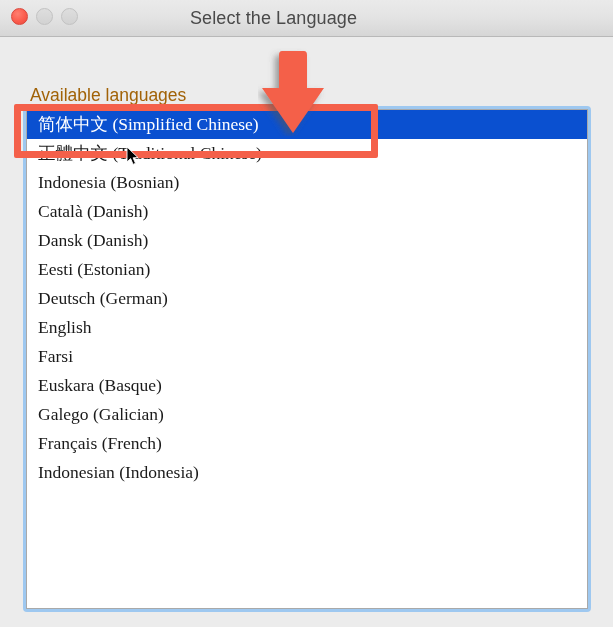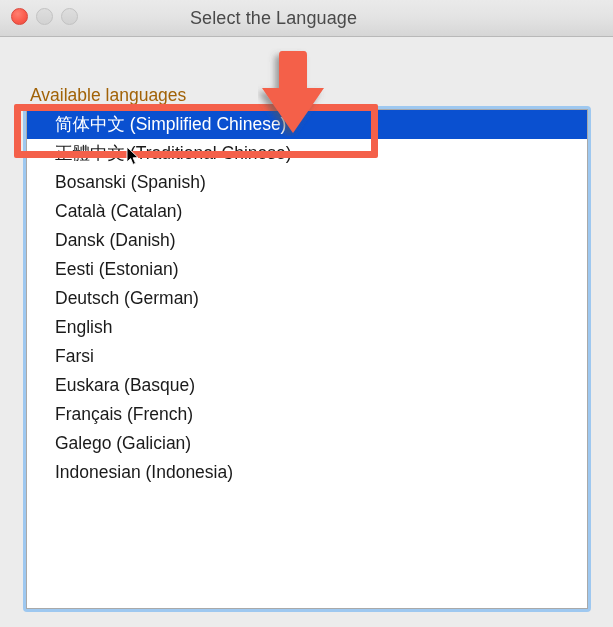--- a/index.html
+++ b/index.html
@@ -109,26 +109,27 @@
     left: 0; top: 0;
     right: 0; bottom: 0;
     background: #ffffff;
     border: 1px solid #a9a9a9;
     box-sizing: border-box;
     overflow: hidden;
   }
   .list-row {
     height: 29px;
     line-height: 29px;
-    padding-left: 28px;
+    padding-left: 11px;
     font-size: 17.5px;
     color: #1a1a1a;
     white-space: nowrap;
     overflow: hidden;
     box-sizing: border-box;
+    font-family: Liberation Serif, serif;
   }
   .list-row.selected {
     background: #0a50d0;
     color: #ffffff;
   }
 
   
   #cursor {
     position: absolute;
     left: 126px;
@@ -176,30 +177,30 @@
   </div>
 
   <div id="content">
 
     <div id="available-label">Available languages</div>
 
     <div id="listbox-wrap">
       <div id="listbox">
           <div class="list-row selected">简体中文 (Simplified Chinese)</div>
           <div class="list-row">正體中文 (Traditional Chinese)</div>
-          <div class="list-row">Bosanski (Spanish)</div>
-          <div class="list-row">Català (Catalan)</div>
+          <div class="list-row">Indonesia (Bosnian)</div>
+          <div class="list-row">Català (Danish)</div>
           <div class="list-row">Dansk (Danish)</div>
           <div class="list-row">Eesti (Estonian)</div>
           <div class="list-row">Deutsch (German)</div>
           <div class="list-row">English</div>
           <div class="list-row">Farsi</div>
           <div class="list-row">Euskara (Basque)</div>
+          <div class="list-row">Galego (Galician)</div>
           <div class="list-row">Français (French)</div>
-          <div class="list-row">Galego (Galician)</div>
           <div class="list-row">Indonesian (Indonesia)</div>
         </div>
     </div>
 
   </div>
 
   <div id="annot-rect"></div>
 
   <div id="annot-arrow">
     <svg width="70" height="88" viewBox="0 0 70 88" xmlns="http://www.w3.org/2000/svg">

